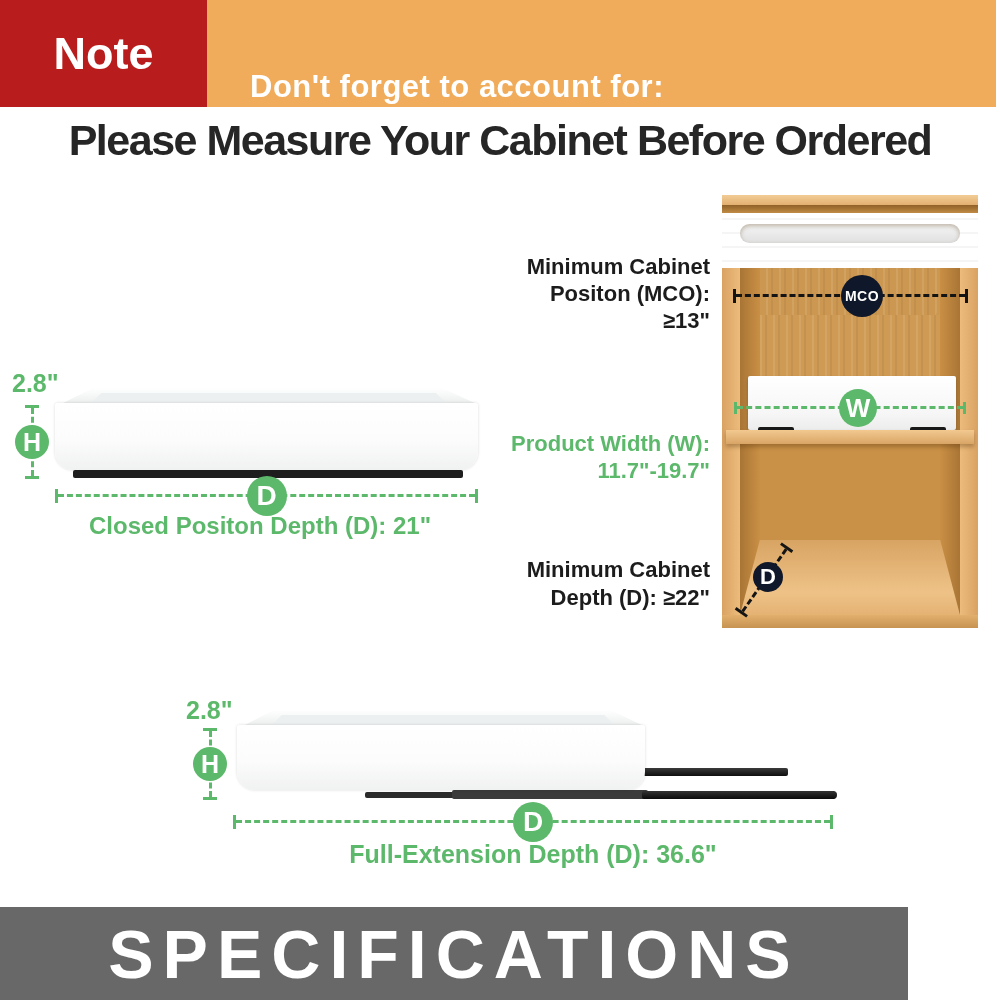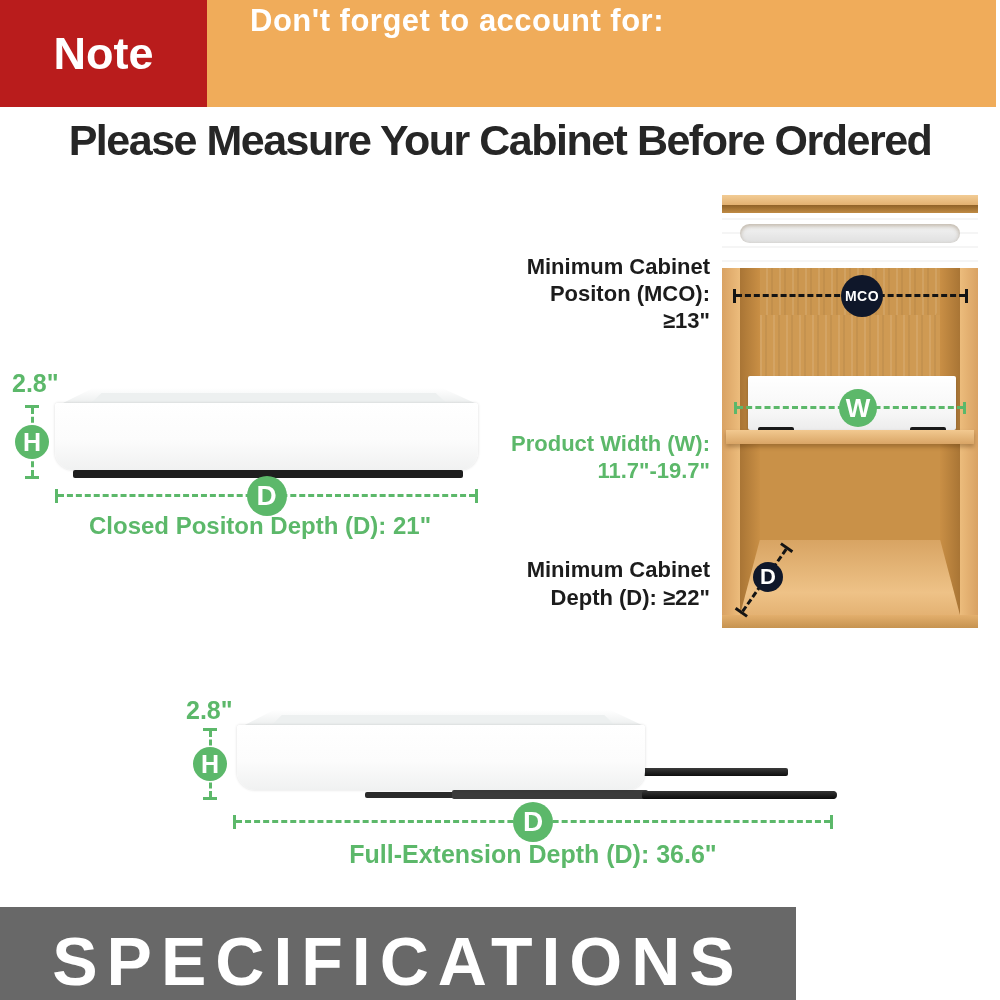--- a/index.html
+++ b/index.html
@@ -4,21 +4,21 @@
 <style>
   html,body{margin:0;padding:0;background:#ffffff;}
   .canvas{position:relative;width:1000px;height:1000px;background:#ffffff;overflow:hidden;
           font-family:"Liberation Sans", sans-serif;}
 
   
   .note-badge{position:absolute;left:0;top:0;width:207px;height:107px;background:#b91c1c;
               color:#fff;font-size:45px;font-weight:bold;display:flex;align-items:center;justify-content:center;}
   .note-body{position:absolute;left:207px;top:0;width:789px;height:107px;background:#f0ac5a;
              color:#fff;font-weight:bold;font-size:31px;line-height:41px;display:flex;flex-direction:column;
-             justify-content:space-between;padding-left:43px;box-sizing:border-box;letter-spacing:0.5px;}
+             justify-content:flex-end;padding-left:43px;box-sizing:border-box;letter-spacing:0.5px;}
 
   
   .page-title{position:absolute;left:0;top:116px;width:1000px;text-align:center;color:#262626;
               font-size:43px;font-weight:bold;letter-spacing:-1.5px;}
   .dim-val{position:absolute;color:#5cb86a;font-weight:bold;font-size:25px;}
   .measure-v{position:absolute;width:14px;}
   .measure-v .tick{position:absolute;left:0;width:14px;height:3px;background:#5cb86a;}
   .measure-v .dash{position:absolute;left:50%;top:3px;bottom:3px;border-left:3px dashed #5cb86a;margin-left:-1px;}
   .measure-h{position:absolute;height:14px;}
   .measure-h .tick{position:absolute;top:0;width:3px;height:14px;background:#5cb86a;}
@@ -88,22 +88,22 @@
   .measure-h.black .dash{border-top:3px dashed #141414;}
   .badge.black{background:#0f172a;}
   .measure-diag{position:absolute;height:14px;transform:rotate(125deg);}
   .measure-diag .tick{position:absolute;top:0;width:3px;height:14px;background:#141414;}
   .measure-diag .dash{position:absolute;left:3px;right:3px;top:5px;border-top:3px dashed #141414;}
 
   
   .rail{position:absolute;border-radius:2px;}
 
   
-  .footer{position:absolute;left:0;top:907px;width:796px;height:93px;background:#686868;
-          display:flex;align-items:flex-end;justify-content:center;}
+  .footer{position:absolute;left:0;top:907px;width:908px;height:93px;background:#686868;
+          display:flex;align-items:center;justify-content:center;}
   .footer-text{color:#ffffff;font-weight:bold;font-size:68px;letter-spacing:9px;}
 </style>
 </head>
 <body>
 
 <div class="canvas">
 
   <div class="note-badge">Note</div>
   <div class="note-body">
     <div>Don't forget to account for:</div>

